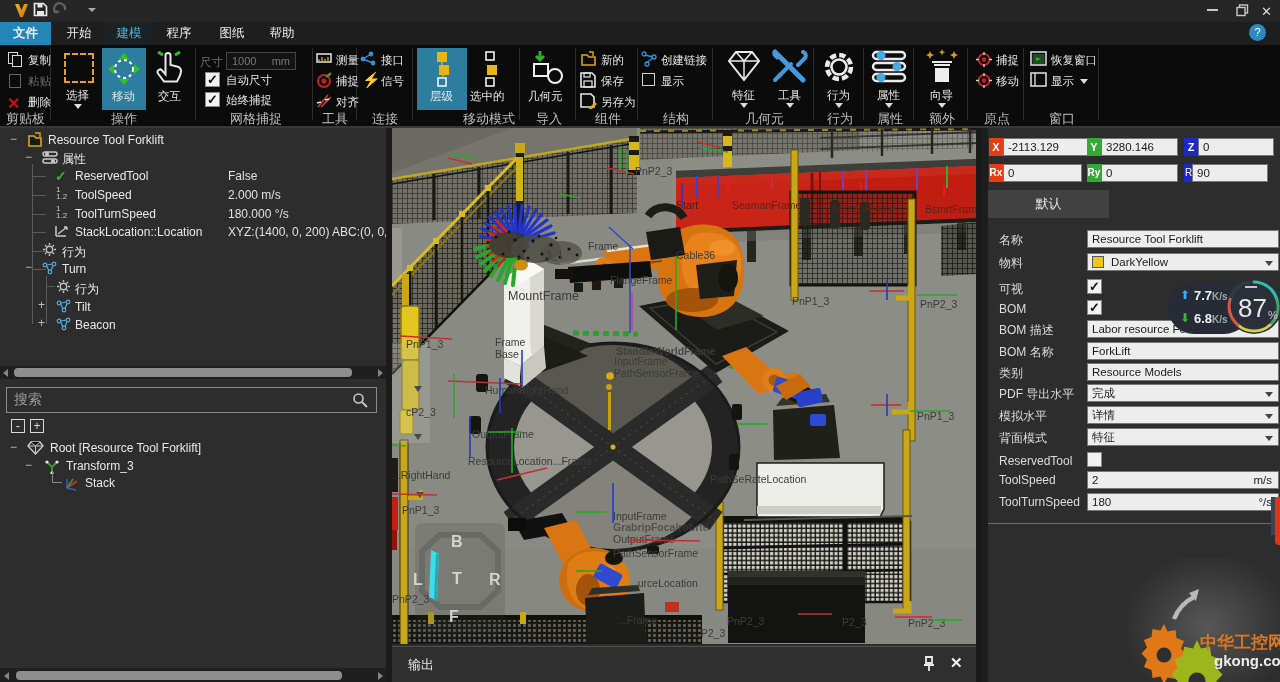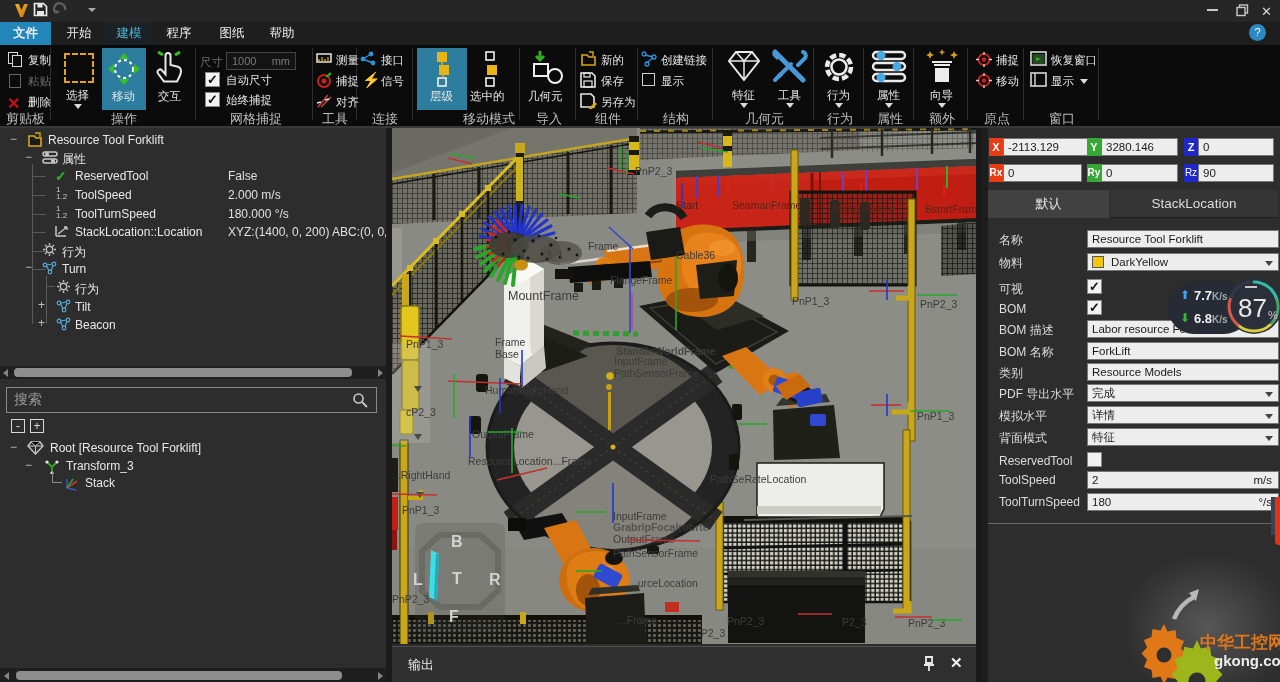--- a/index.html
+++ b/index.html
@@ -874,24 +874,23 @@
   <div class="field" style="left:15px;top:10px;width:95px">-2113.129</div>
   <div class="abs" style="left:99px;top:10px;width:14px;height:18px;background:#35a835;color:#fff;font-size:11px;font-weight:bold;text-align:center;line-height:18px">Y</div>
   <div class="field" style="left:113px;top:10px;width:77px">3280.146</div>
   <div class="abs" style="left:196px;top:10px;width:14px;height:18px;background:#1e28c8;color:#fff;font-size:11px;font-weight:bold;text-align:center;line-height:18px">Z</div>
   <div class="field" style="left:210px;top:10px;width:76px">0</div>
   <div class="abs" style="left:1px;top:36px;width:14px;height:18px;background:#e83c14;color:#fff;font-size:10px;font-weight:bold;text-align:center;line-height:18px">Rx</div>
   <div class="field" style="left:15px;top:36px;width:79px">0</div>
   <div class="abs" style="left:99px;top:36px;width:14px;height:18px;background:#35a835;color:#fff;font-size:10px;font-weight:bold;text-align:center;line-height:18px">Ry</div>
   <div class="field" style="left:113px;top:36px;width:77px">0</div>
   <div class="abs" style="left:196px;top:36px;width:14px;height:18px;background:#1e28c8;color:#fff;font-size:10px;font-weight:normal;text-align:center;line-height:18px">Rz</div>
-  <div class="field" style="left:210px;top:36px;width:76px">90</div>
+  <div class="field" style="left:204px;top:36px;width:76px">90</div>
 
   <div class="abs" style="left:0px;top:62px;width:121px;height:28px;background:#414141;color:#e8e8e8;font-size:13px;text-align:center;line-height:28px">默认</div>
-  <div class="abs" style="left:122px;top:62px;width:168px;height:28px;background:#353535;border-bottom:1px solid #1d1d1d;color:#dcdcdc;font-size:13.5px;text-align:center;line-height:28px">StackLocation</div>
 
   <div class="rlab" style="left:11px;top:104px">名称</div>
     <div class="field" style="left:99px;top:102px;width:192px">Resource Tool Forklift</div>
   <div class="rlab" style="left:11px;top:127px">物料</div>
   <div class="field" style="left:99px;top:125px;width:192px"><span style="display:inline-block;width:12px;height:12px;background:#f2c80e;border:1px solid #555;vertical-align:-2px;margin-right:7px"></span>DarkYellow<span class="caret"></span></div>
   <div class="rlab" style="left:11px;top:153px">可视</div>
     <div class="ck" style="left:99px;top:151px">✓</div>
   <div class="rlab" style="left:11px;top:174px">BOM</div>
     <div class="ck" style="left:99px;top:172px">✓</div>
   <div class="rlab" style="left:11px;top:194px">BOM 描述</div>

